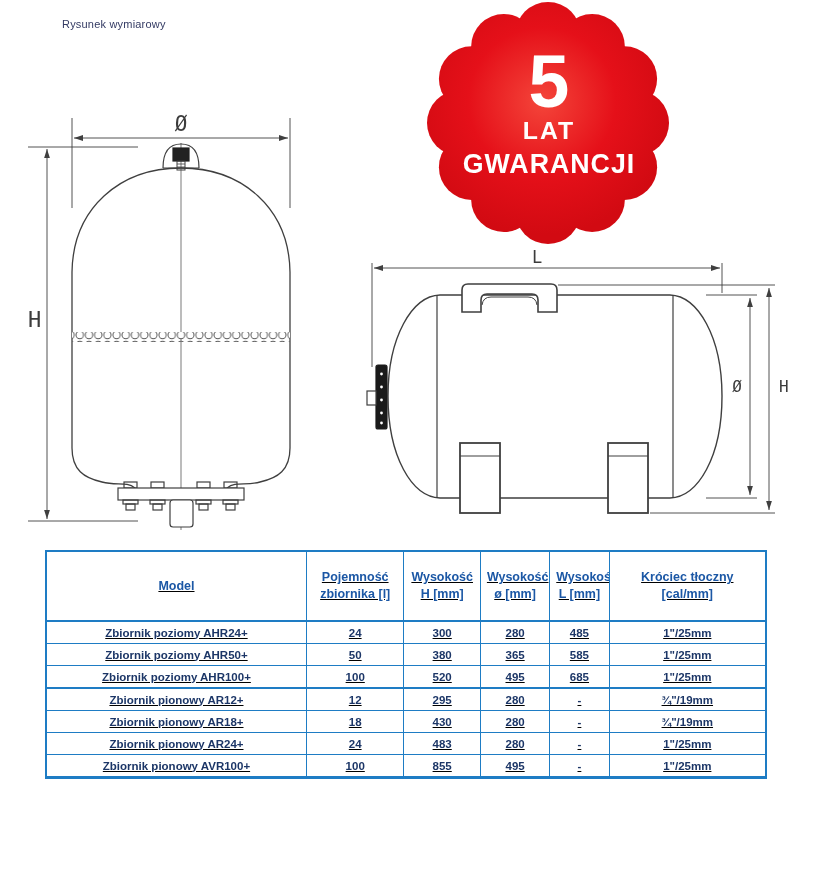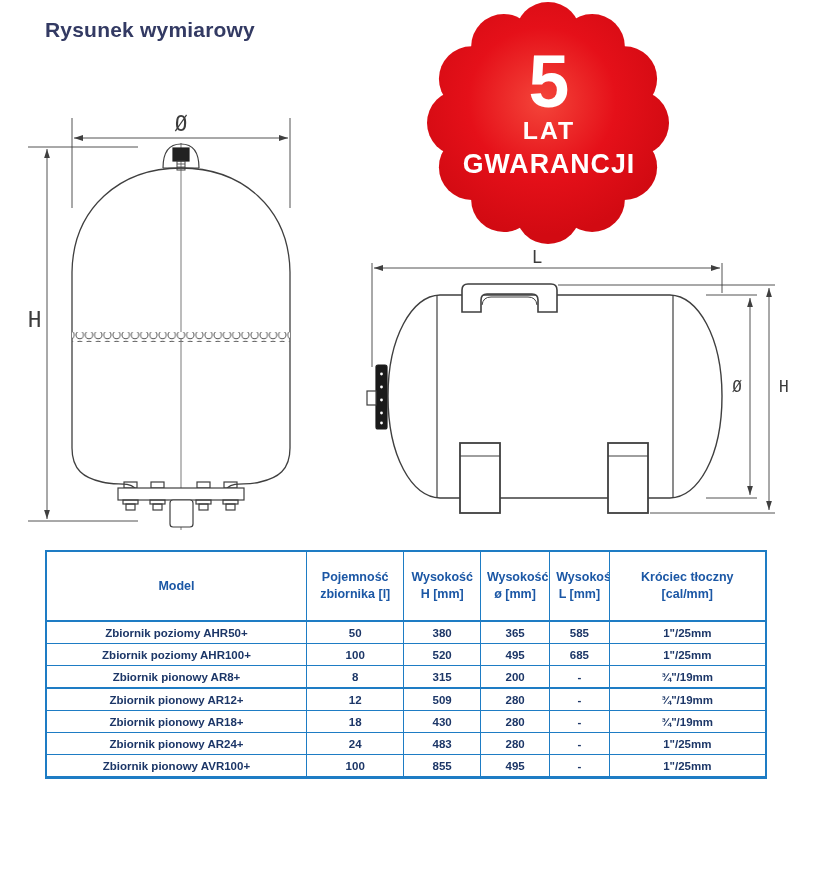--- a/index.html
+++ b/index.html
@@ -1,35 +1,35 @@
 <!DOCTYPE html>
 <html><head>
 <meta charset="utf-8">
 <style>
   html,body{margin:0;padding:0;background:#fff;}
   body{width:814px;height:882px;position:relative;overflow:hidden;
        font-family:"Liberation Sans",sans-serif;}
-  .page-title{position:absolute;left:45px;top:18px;font-size:21px;font-weight:bold;
+  .page-title{position:absolute;left:62px;top:18px;font-size:11px;font-weight:normal;
        color:#333a63;letter-spacing:.2px;}
   .badge-wrap{position:absolute;left:427px;top:2px;width:244px;height:244px;}
   .vtank-wrap{position:absolute;left:20px;top:100px;width:320px;height:445px;}
   .htank-wrap{position:absolute;left:360px;top:245px;width:440px;height:280px;}
   svg text.dim{font-family:"DejaVu Sans Mono",monospace;fill:#3c3c3c;}
   .tbl-wrap{position:absolute;left:45px;top:550px;}
   table{border-collapse:collapse;table-layout:fixed;width:722px;
         font-family:"Liberation Sans",sans-serif;}
   th,td{border:1px solid #1e7cc4;text-align:center;vertical-align:middle;
         overflow:hidden;}
   table{border:2px solid #1e7cc4;}
   th{height:64px;font-size:12.5px;font-weight:bold;color:#1b57a5;
      padding:2px 6px;line-height:1.35;border-bottom-width:2px;}
   td{height:21px;font-size:11.5px;font-weight:bold;color:#1c3667;padding:0 4px;}
   tbody tr:nth-child(3) td{border-bottom-width:2px;margin-left:47px;}
   tbody tr:nth-child(11) td{border-top-width:2px;}
-  table{border-bottom-width:3px;}
+  table{border-bottom-width:3px;text-decoration:underline;}
   .badge-text{font-family:"Liberation Sans",sans-serif;font-weight:bold;fill:#fff;}
 </style>
 </head>
 <body>
 
 <div class="page-title">Rysunek wymiarowy</div>
 
 <div class="badge-wrap">
   <svg width="244" height="244" viewBox="0 0 246 246">
     <defs>
@@ -178,52 +178,52 @@
       <tr>
         <th>Model</th>
         <th>Pojemność zbiornika [l]</th>
         <th>Wysokość H [mm]</th>
         <th>Wysokość ø [mm]</th>
         <th>Wysokość L [mm]</th>
         <th>Króciec tłoczny [cal/mm]</th>
       </tr>
     </thead>
     <tbody>
+  <tr>
+    <td>Zbiornik poziomy AHR24+</td>
+    <td>24</td>
+    <td>300</td>
+    <td>280</td>
+    <td>485</td>
+    <td>1"/25mm</td>
+  </tr>
 
   <tr>
     <td>Zbiornik poziomy AHR50+</td>
     <td>50</td>
     <td>380</td>
     <td>365</td>
     <td>585</td>
     <td>1"/25mm</td>
   </tr>
 
   <tr>
     <td>Zbiornik poziomy AHR100+</td>
     <td>100</td>
     <td>520</td>
     <td>495</td>
     <td>685</td>
     <td>1"/25mm</td>
   </tr>
 
-  <tr>
-    <td>Zbiornik pionowy AR8+</td>
-    <td>8</td>
-    <td>315</td>
-    <td>200</td>
-    <td>-</td>
-    <td>¾"/19mm</td>
-  </tr>
 
   <tr>
     <td>Zbiornik pionowy AR12+</td>
     <td>12</td>
-    <td>509</td>
+    <td>295</td>
     <td>280</td>
     <td>-</td>
     <td>¾"/19mm</td>
   </tr>
 
   <tr>
     <td>Zbiornik pionowy AR18+</td>
     <td>18</td>
     <td>430</td>
     <td>280</td>

